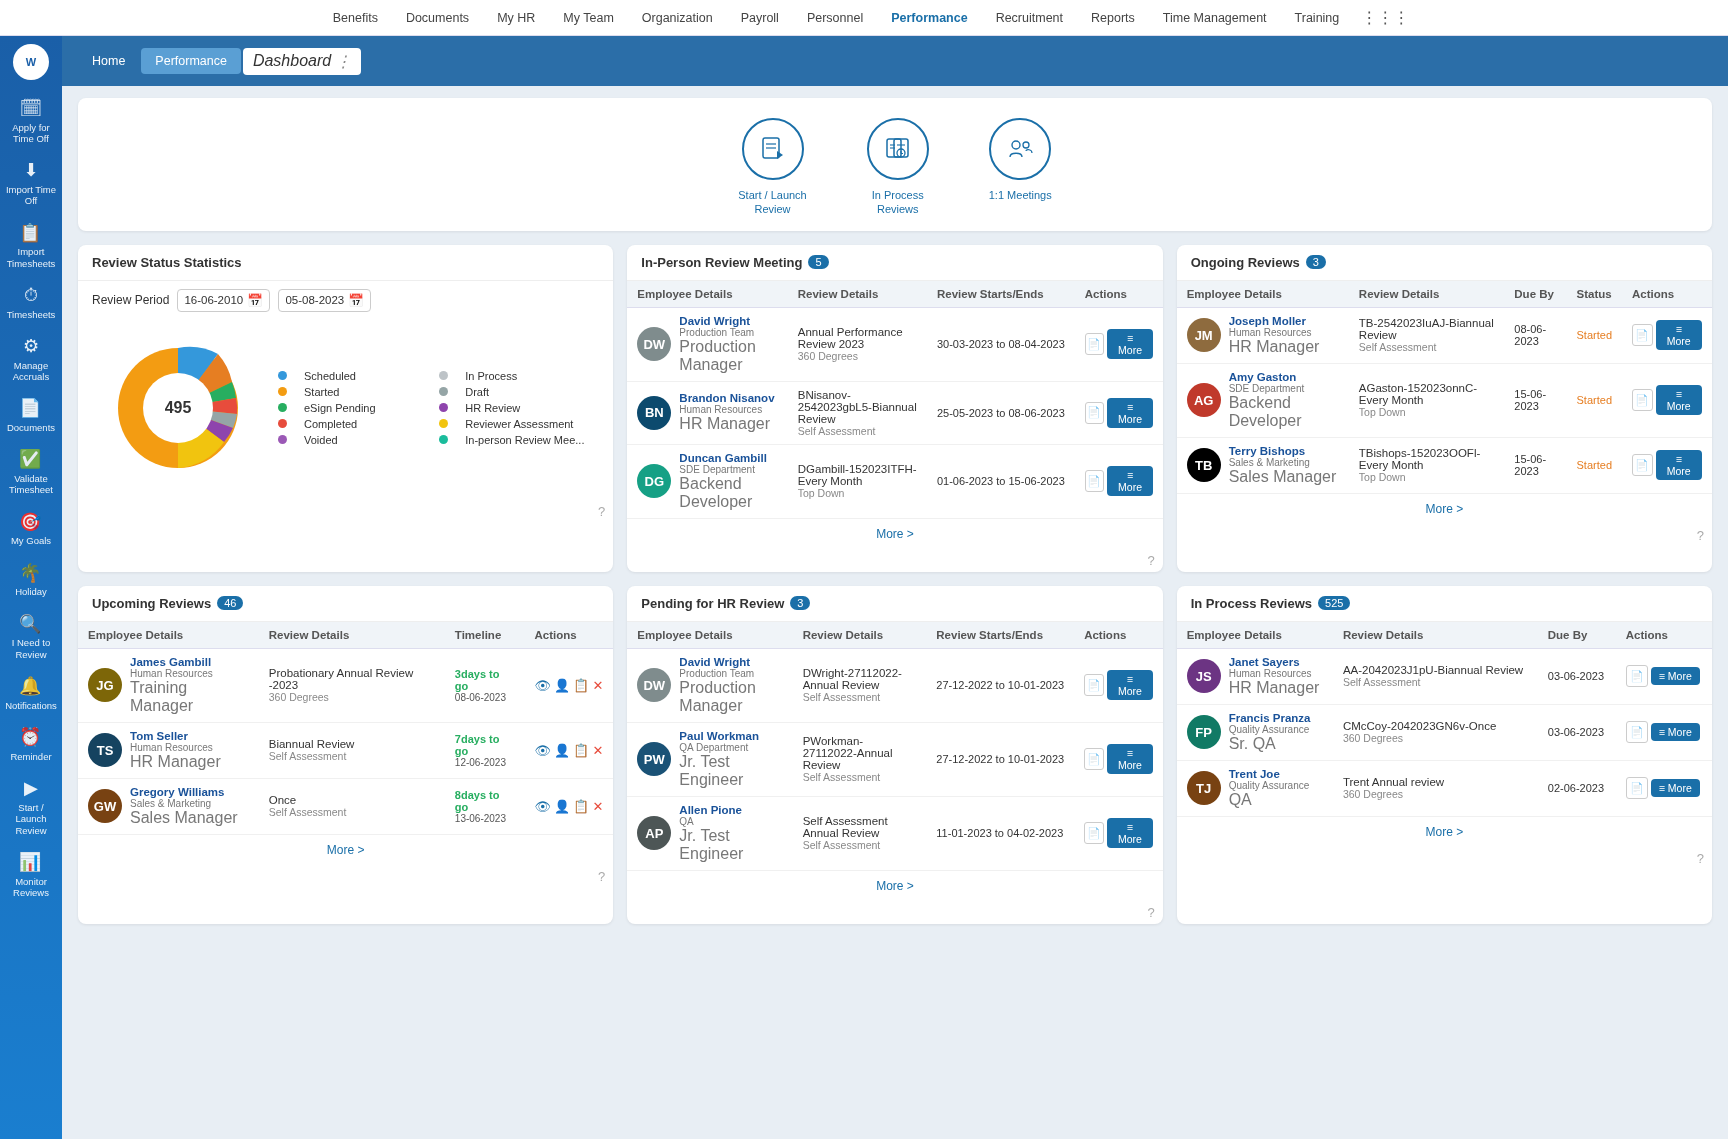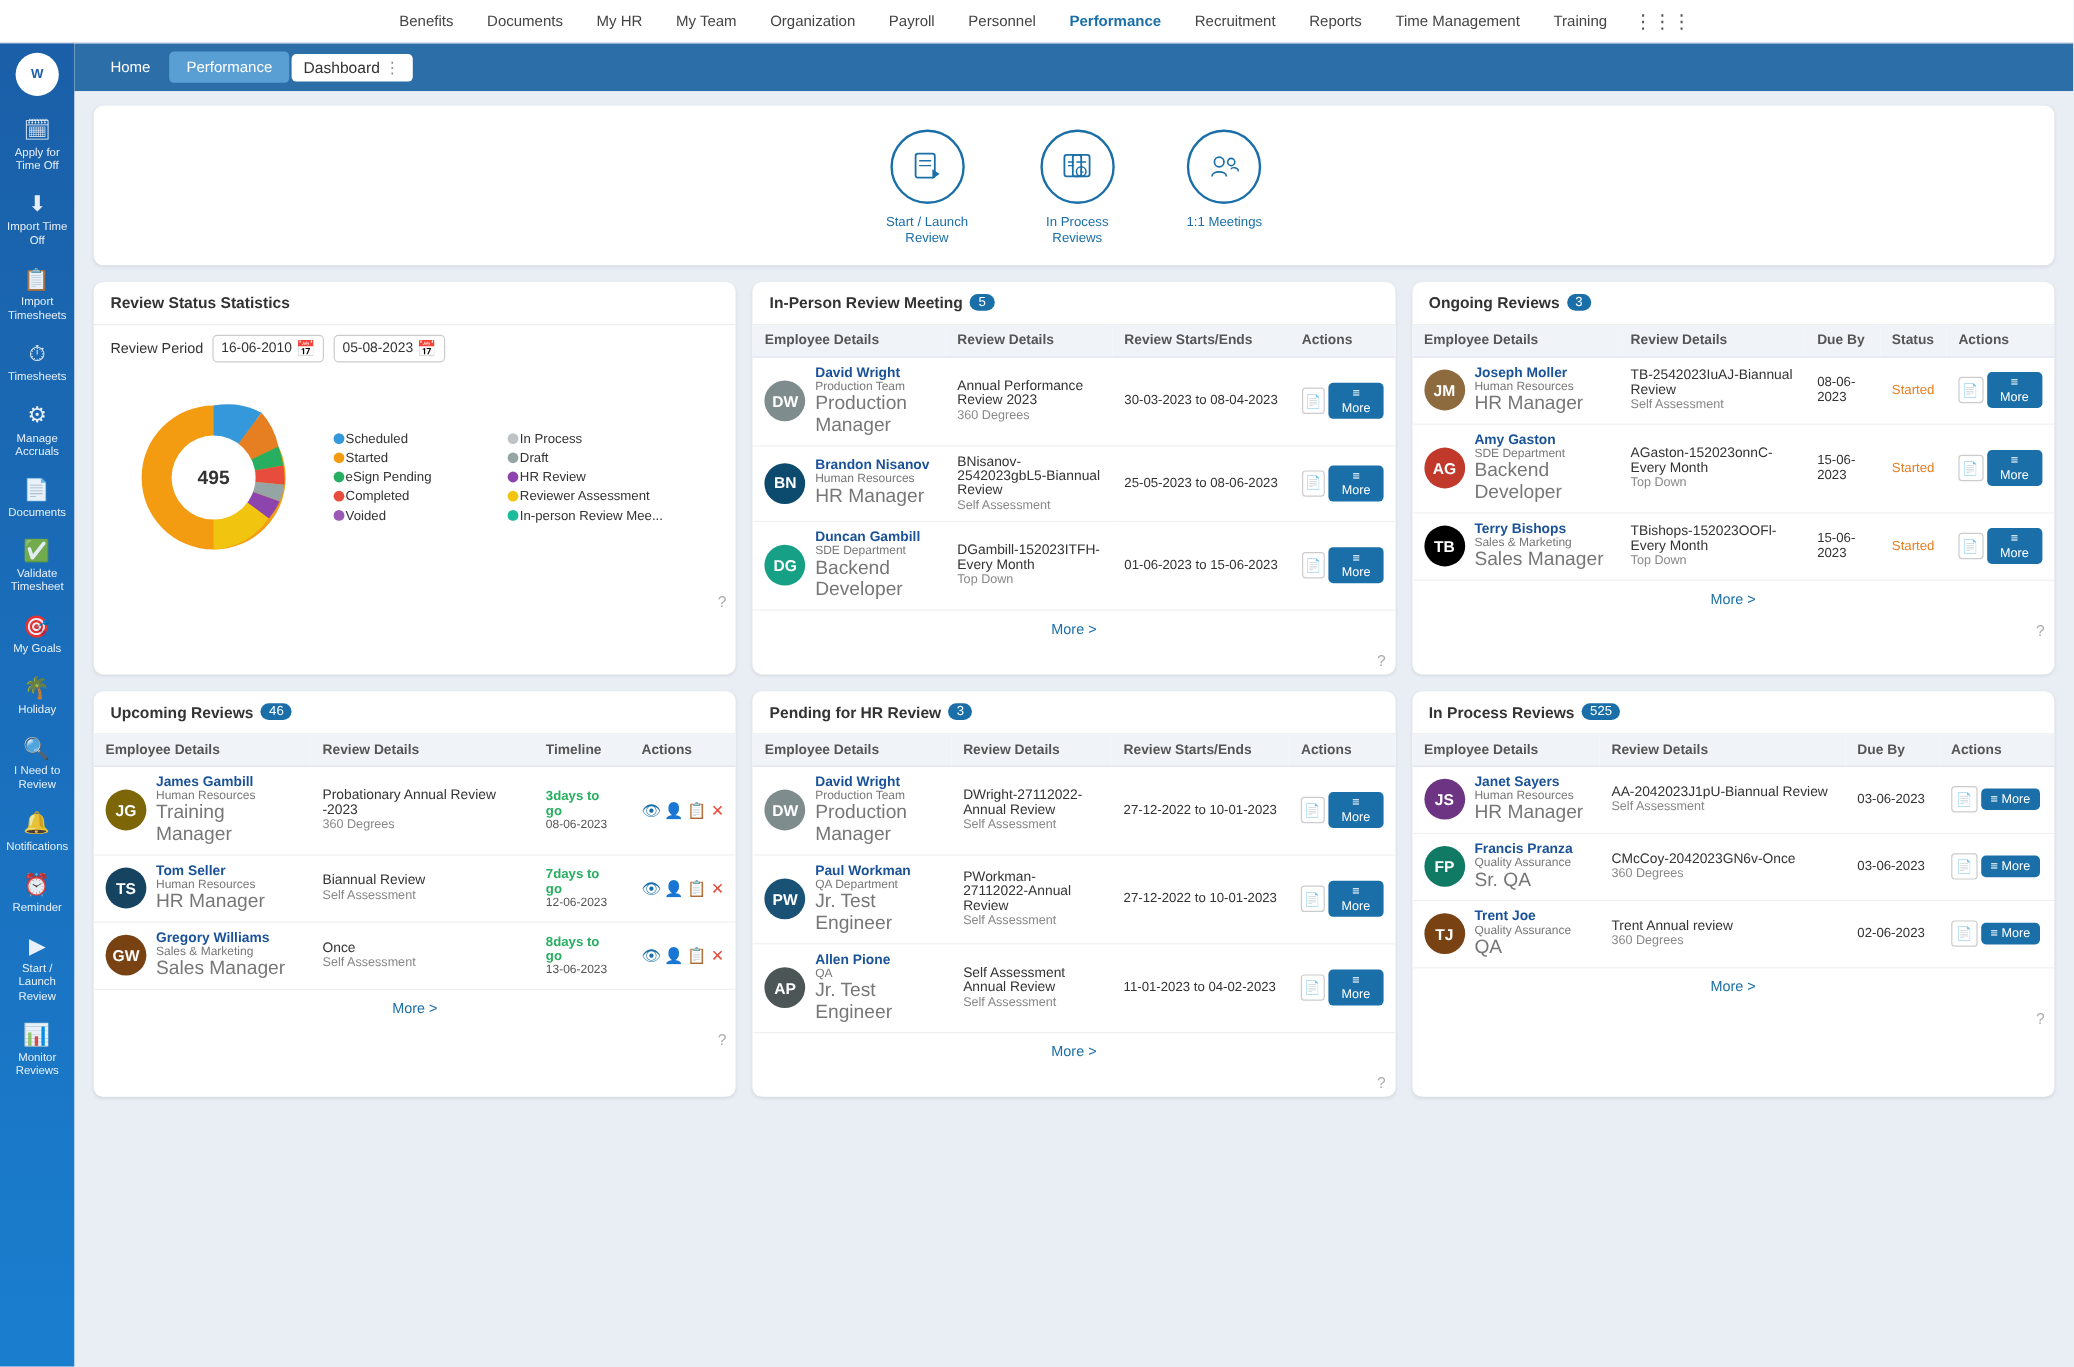--- a/index.html
+++ b/index.html
@@ -17,24 +17,24 @@
     .sidebar { width: 62px; background: linear-gradient(180deg, #1a5fa8 0%, #1a7ecf 100%); display: flex; flex-direction: column; align-items: center; padding-top: 8px; flex-shrink: 0; overflow-y: auto; }
     .sidebar-logo { width: 36px; height: 36px; background: #fff; border-radius: 50%; display: flex; align-items: center; justify-content: center; margin-bottom: 10px; }
     .sidebar-logo span { color: #1a5fa8; font-weight: bold; font-size: 11px; }
     .sidebar-item { display: flex; flex-direction: column; align-items: center; color: #fff; padding: 8px 4px; cursor: pointer; width: 100%; text-align: center; font-size: 9.5px; line-height: 1.2; opacity: 0.9; }
     .sidebar-icon { font-size: 18px; margin-bottom: 2px; }
 
     
     .content-area { flex: 1; display: flex; flex-direction: column; overflow: hidden; }
 
     
-    .breadcrumb-bar { background: #2b6ea8; height: 40px; display: flex; align-items: center; padding: 0 16px; gap: 2px; flex-shrink: 0; }
+    .breadcrumb-bar { background: #2b6ea8; height: 50px; display: flex; align-items: center; padding: 0 16px; gap: 2px; flex-shrink: 0; }
     .breadcrumb-item { color: #fff; padding: 6px 14px; border-radius: 4px; font-size: 12.5px; cursor: pointer; }
     .breadcrumb-item.current { background: #5a9fd4; }
-    .breadcrumb-dashboard { background: #fff; color: #333; border-radius: 4px; padding: 4px 10px; font-size: 13px; display: flex; align-items: center; gap: 4px; cursor: pointer; }
+    .breadcrumb-dashboard { background: #fff; color: #333; border-radius: 4px; padding: 4px 10px; font-size: 16px; display: flex; align-items: center; gap: 4px; cursor: pointer; font-style: italic; }
     .breadcrumb-dashboard .dots { color: #888; }
 
     
     .page-content { flex: 1; overflow-y: auto; padding: 12px 16px; background: #e8eef4; }
 
     
     .top-icons-row { display: flex; justify-content: center; gap: 60px; background: #fff; border-radius: 8px; padding: 20px 0 14px; margin-bottom: 14px; box-shadow: 0 1px 3px rgba(0,0,0,0.08); }
     .top-icon-item { display: flex; flex-direction: column; align-items: center; cursor: pointer; color: #1a6fa8; }
     .top-icon-circle { width: 62px; height: 62px; border-radius: 50%; border: 2px solid #1a6fa8; display: flex; align-items: center; justify-content: center; margin-bottom: 8px; font-size: 24px; }
     .top-icon-label { font-size: 11px; color: #1a6fa8; text-align: center; max-width: 80px; line-height: 1.3; }
@@ -50,21 +50,21 @@
 
     
     .review-period-row { display: flex; align-items: center; gap: 8px; padding: 8px 14px; font-size: 12px; }
     .date-input { border: 1px solid #ccc; border-radius: 4px; padding: 3px 6px; font-size: 11.5px; color: #333; display: flex; align-items: center; gap: 4px; cursor: pointer; }
     .calendar-icon { color: #888; font-size: 13px; }
 
     
     .pie-area { display: flex; align-items: center; gap: 20px; padding: 8px 20px 12px; }
     .pie-chart { width: 160px; height: 160px; flex-shrink: 0; position: relative; }
     .legend { display: grid; grid-template-columns: 1fr 1fr; gap: 4px 16px; font-size: 11px; }
-    .legend-item { display: flex; align-items: center; gap: 1px; }
+    .legend-item { display: flex; align-items: center; gap: 17px; }
     .legend-dot { width: 9px; height: 9px; border-radius: 50%; flex-shrink: 0; }
 
     
     .data-table { width: 100%; border-collapse: collapse; font-size: 11.5px; }
     .data-table th { background: #f0f4f8; color: #555; font-weight: 600; padding: 7px 10px; text-align: left; border-bottom: 1px solid #dde; }
     .data-table td { padding: 7px 10px; border-bottom: 1px solid #f0f0f0; vertical-align: middle; }
     .data-table tr:last-child td { border-bottom: none; }
 
     
     .emp-cell { display: flex; align-items: center; gap: 8px; }

